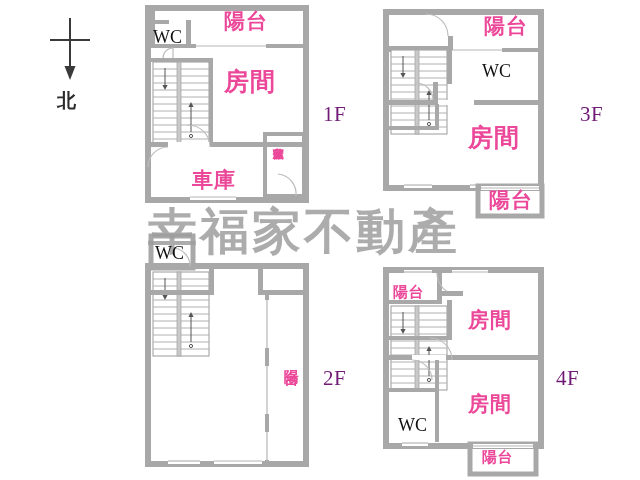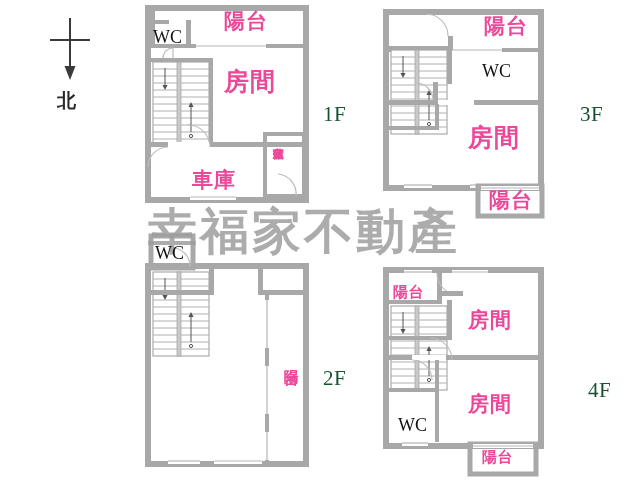--- a/index.html
+++ b/index.html
@@ -43,21 +43,21 @@
   }
   .lbl.vertical {
     writing-mode: vertical-rl;
     text-orientation: upright;
     white-space: nowrap;
     line-height: 1.02;
   }
   .lbl.floor {
     font-family: "Liberation Serif", "DejaVu Serif", serif;
     font-size: 21px;
-    color: #14532d;
+    color: #701a75;
     letter-spacing: 0.5px;
   }
   .lbl.wc {
     font-family: "Liberation Serif", "DejaVu Serif", serif;
     font-size: 18px;
     color: #111;
   }
 
   
   .s-big   { font-size: 25px; letter-spacing: 1px; }
@@ -289,20 +289,20 @@
   <div class="lbl floor" style="left:580px; top:104px;">3F</div>
   <div class="lbl cjk s-mid" style="left:484px; top:16px;">陽台</div>
   <div class="lbl wc" style="left:482px; top:62px;">WC</div>
   <div class="lbl cjk s-big" style="left:468px; top:125px;">房間</div>
   <div class="lbl cjk s-mid" style="left:489px; top:190px;">陽台</div>
 
   <div class="lbl floor" style="left:323px; top:368px;">2F</div>
   <div class="lbl wc" style="left:155px; top:244px;">WC</div>
   <div class="lbl cjk s-small vertical" style="left:283px; top:358px;">陽台</div>
 
-  <div class="lbl floor" style="left:588px; top:368px;margin-top:12px;">4F</div>
+  <div class="lbl floor" style="left:556px; top:368px;">4F</div>
   <div class="lbl cjk s-small" style="left:393px; top:285px;">陽台</div>
   <div class="lbl cjk s-mid" style="left:468px; top:310px;">房間</div>
   <div class="lbl cjk s-mid" style="left:468px; top:394px;">房間</div>
   <div class="lbl wc" style="left:398px; top:416px;">WC</div>
   <div class="lbl cjk s-small" style="left:482px; top:450px;">陽台</div>
 
 </div>
 
 </body></html>

